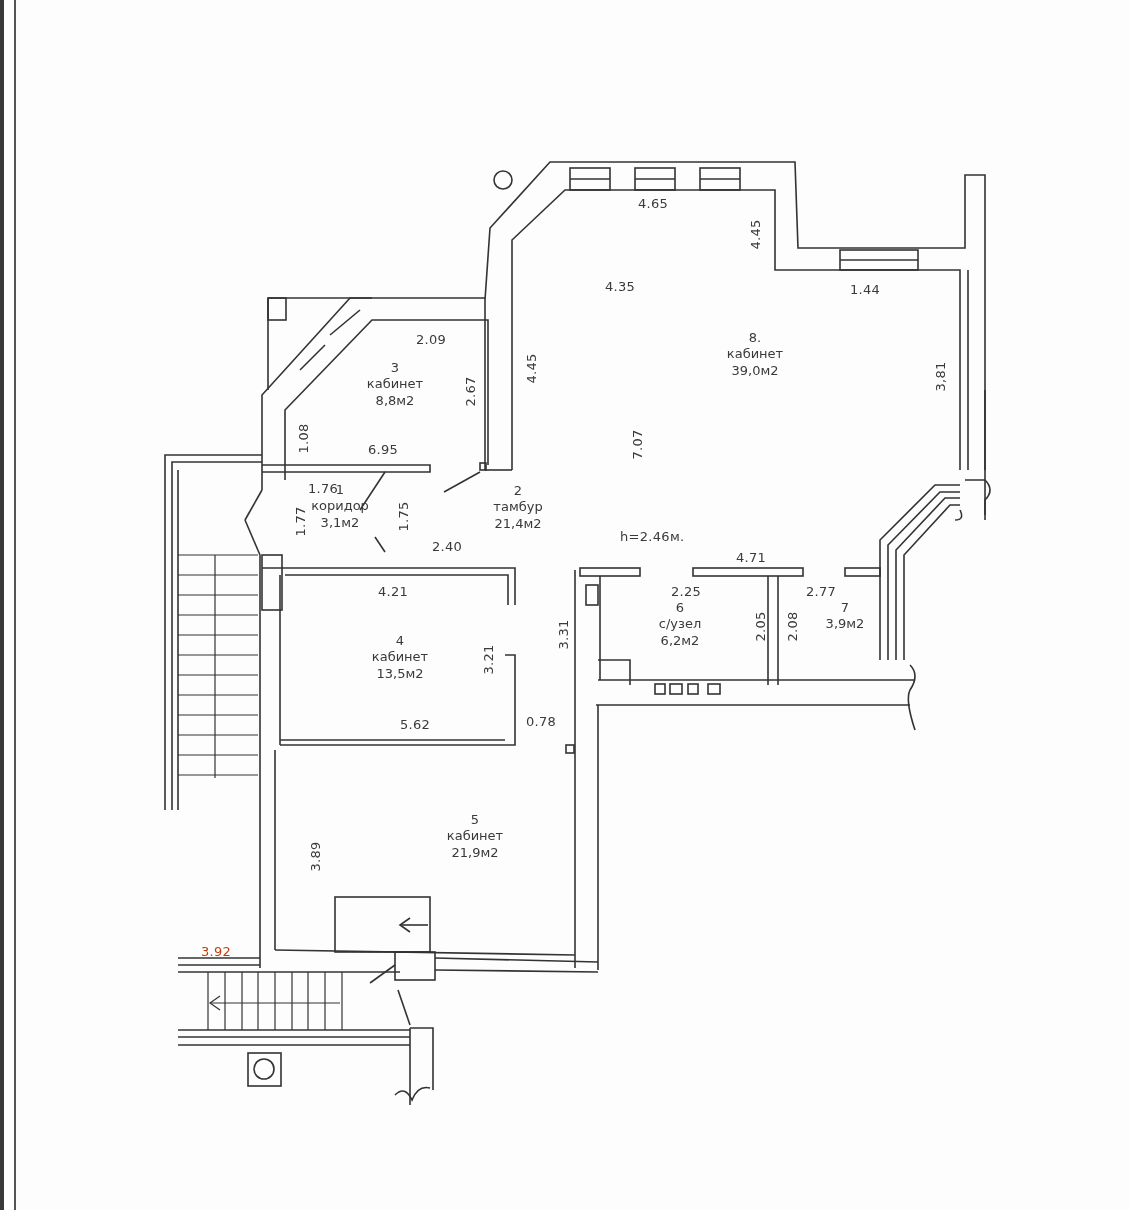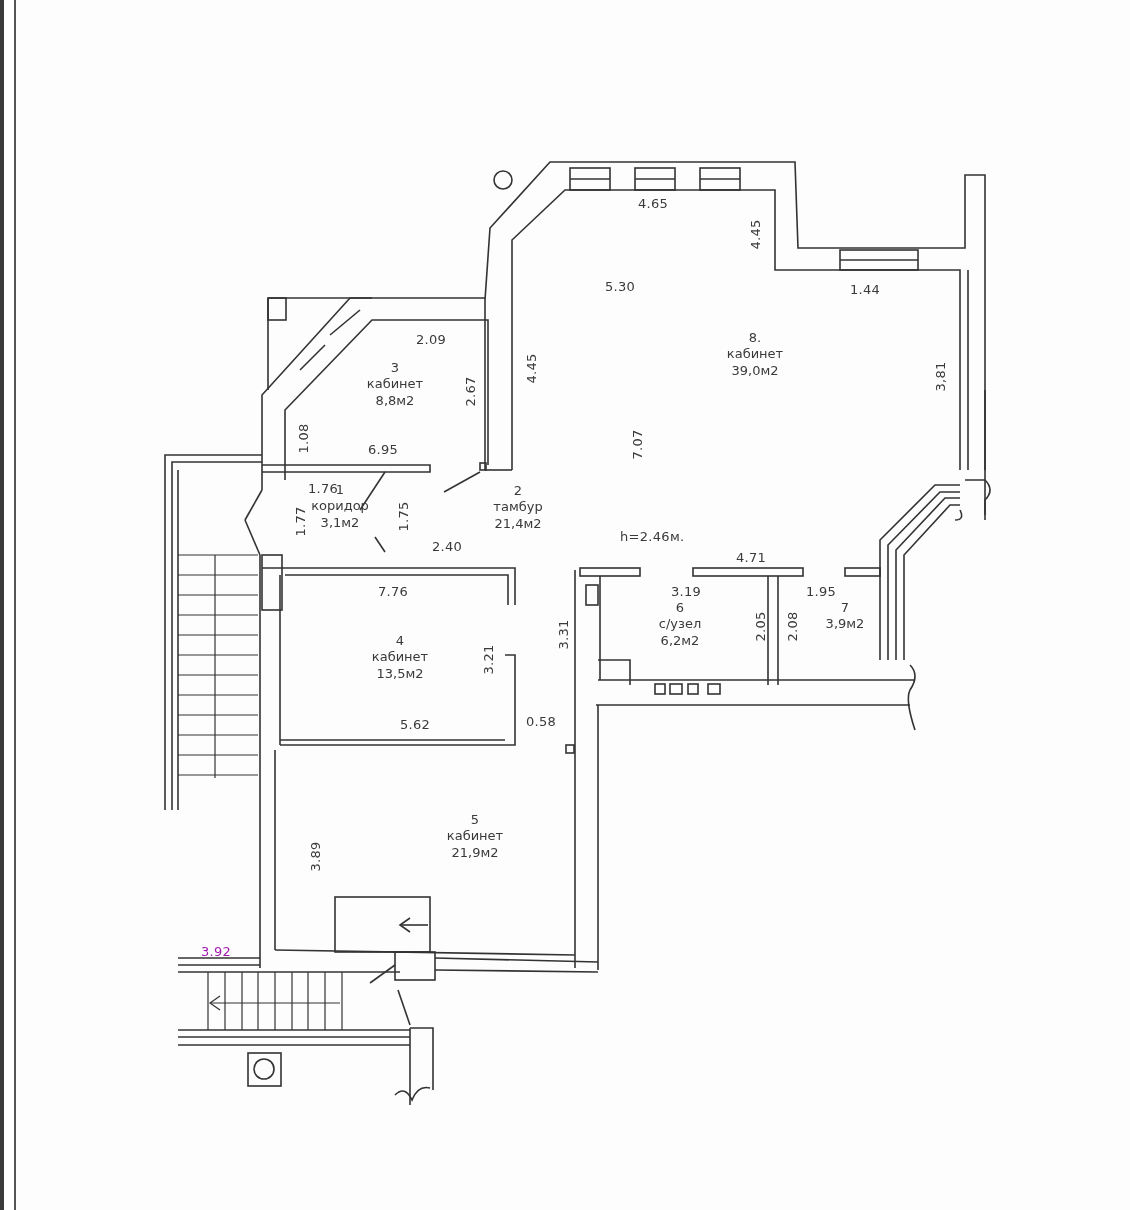--- a/index.html
+++ b/index.html
@@ -152,45 +152,45 @@
       <circle cx="264" cy="1069" r="10"></circle>
     <polyline points="410,1028 433,1028 433,1090"></polyline>
     <line x1="410" y1="1028" x2="410" y2="1105"></line>
     <line x1="398" y1="990" x2="410" y2="1025"></line>
     <path d="M395,1095 Q405,1085 412,1100 Q418,1085 430,1088"></path>
   </g>
 </svg>
 
 <span class="lbl" style="left:638px;top:197px">4.65</span>
 <span class="lbl v" style="left:740px;top:228px">4.45</span>
-<span class="lbl" style="left:605px;top:280px">5.30</span>
+<span class="lbl" style="left:605px;top:280px">4.35</span>
 <span class="lbl" style="left:850px;top:283px">1.44</span>
 <span class="lbl v" style="left:925px;top:370px">3,81</span>
 <span class="lbl v" style="left:516px;top:362px">4.45</span>
 <span class="lbl v" style="left:622px;top:438px">7.07</span>
 <span class="lbl" style="left:416px;top:333px">2.09</span>
 <span class="lbl v" style="left:455px;top:385px">2.67</span>
 <span class="lbl v" style="left:288px;top:432px">1.08</span>
 <span class="lbl" style="left:368px;top:443px">6.95</span>
 <span class="lbl" style="left:308px;top:482px">1.76</span>
 <span class="lbl v" style="left:285px;top:515px">1.77</span>
 <span class="lbl v" style="left:388px;top:510px">1.75</span>
 <span class="lbl" style="left:432px;top:540px">2.40</span>
 <span class="lbl" style="left:736px;top:551px">4.71</span>
-<span class="lbl" style="left:671px;top:585px">3.19</span>
+<span class="lbl" style="left:671px;top:585px">2.25</span>
 <span class="lbl v" style="left:745px;top:620px">2.05</span>
 <span class="lbl v" style="left:777px;top:620px">2.08</span>
-<span class="lbl" style="left:806px;top:585px">1.95</span>
-<span class="lbl" style="left:378px;top:585px">7.76</span>
+<span class="lbl" style="left:806px;top:585px">2.77</span>
+<span class="lbl" style="left:378px;top:585px">4.21</span>
 <span class="lbl v" style="left:473px;top:653px">3.21</span>
 <span class="lbl v" style="left:548px;top:628px">3.31</span>
-<span class="lbl" style="left:526px;top:715px">0.58</span>
+<span class="lbl" style="left:526px;top:715px">0.78</span>
 <span class="lbl" style="left:400px;top:718px">5.62</span>
 <span class="lbl v" style="left:300px;top:850px">3.89</span>
-<span class="lbl" style="left:201px;top:945px;color:#a21caf">3.92</span>
+<span class="lbl" style="left:201px;top:945px;color:#c2410c">3.92</span>
 <span class="lbl" style="left:620px;top:530px">h=2.46м.</span>
 
 <div class="room" style="left:305px;top:482px;width:70px">
   <div>1</div>
   <div>коридор</div>
   <div>3,1м2</div>
 </div>
 <div class="room" style="left:478px;top:483px;width:80px">
   <div>2</div>
   <div>тамбур</div>

